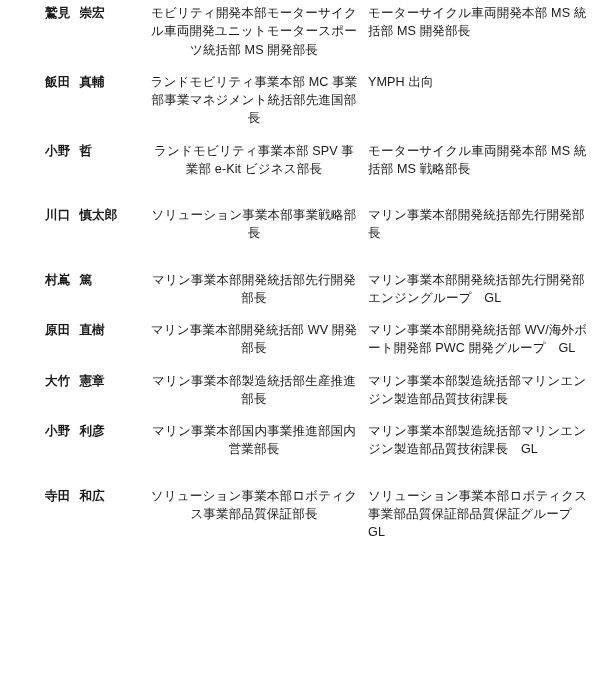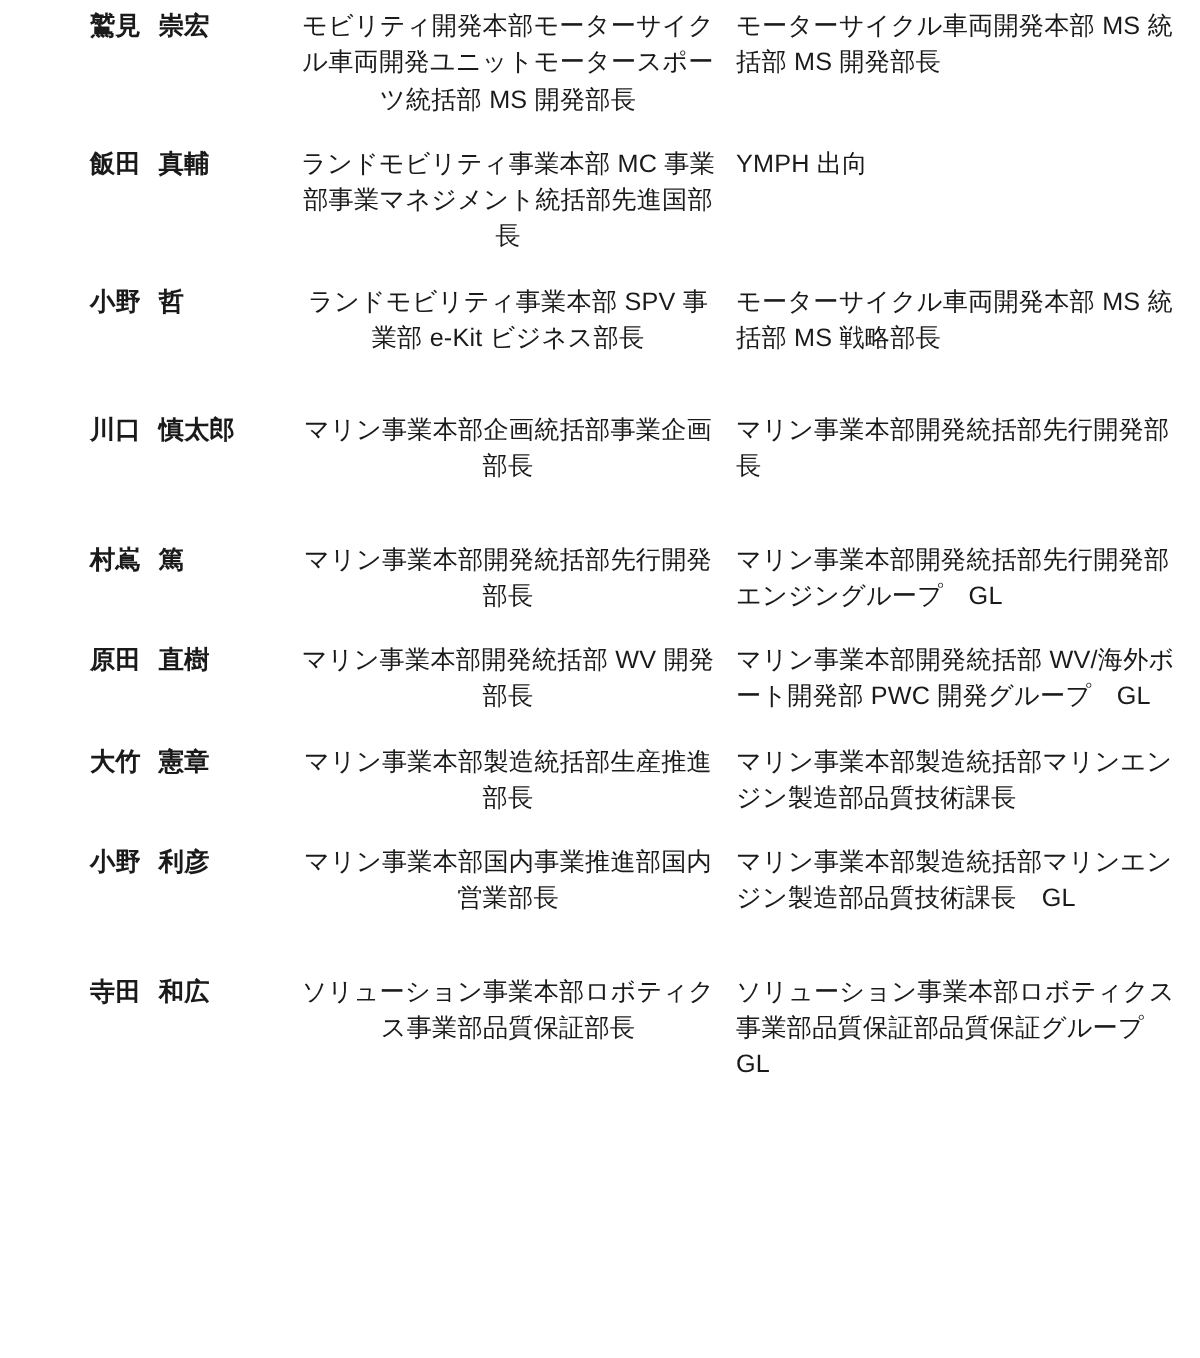--- a/index.html
+++ b/index.html
@@ -112,21 +112,21 @@
           <td class="cell cell-old-post">モーターサイクル車両開発本部 MS 統括部 MS 戦略部長</td>
         </tr>
         <tr class="row-gap">
           <td colspan="3"></td>
         </tr>
         <tr class="row-gap">
           <td colspan="3"></td>
         </tr>
         <tr class="roster-row">
           <td class="cell cell-name"><span class="name-surname">川口</span><span class="name-given">慎太郎</span></td>
-          <td class="cell cell-new-post">マリン事業本部企画統括部事業企画部長</td>
+          <td class="cell cell-new-post">ソリューション事業本部事業戦略部長</td>
           <td class="cell cell-old-post">マリン事業本部開発統括部先行開発部長</td>
         </tr>
         <tr class="row-gap">
           <td colspan="3"></td>
         </tr>
         <tr class="row-gap">
           <td colspan="3"></td>
         </tr>
         <tr class="roster-row">
           <td class="cell cell-name"><span class="name-surname">村嶌</span><span class="name-given">篤</span></td>

